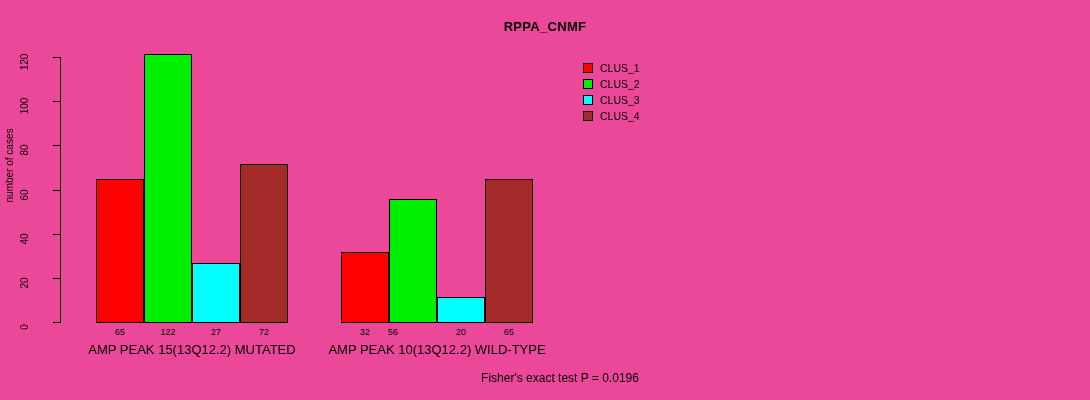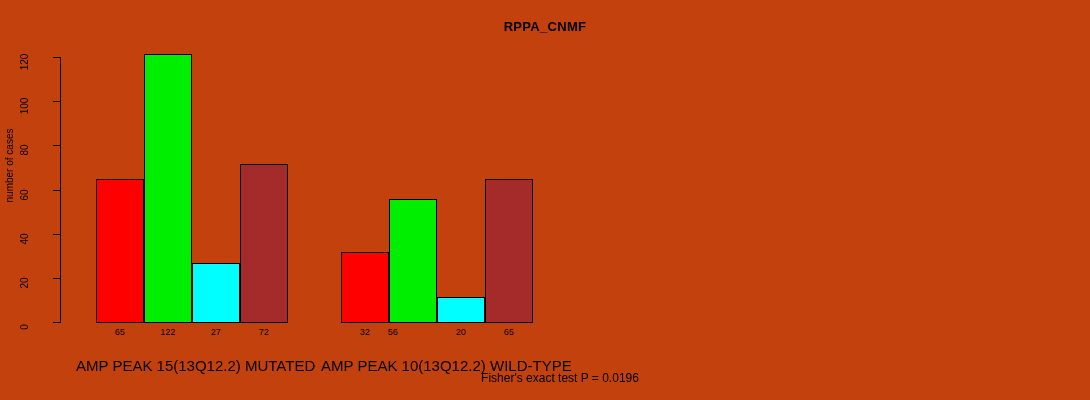--- a/index.html
+++ b/index.html
@@ -7,21 +7,21 @@
     padding: 0;
     background: #ffffff;
   }
   body {
     font-family: "Liberation Sans", sans-serif;
   }
   #screen {
     position: relative;
     width: 1090px;
     height: 400px;
-    background: #c2410c;
+    background: #ec4899;
     overflow: hidden;
   }
 
   
   #chart-title {
     position: absolute;
     left: 0;
     top: 19px;
     width: 1090px;
     text-align: center;
@@ -100,25 +100,24 @@
     top: 327px;
     font-size: 9px;
     color: #000000;
     text-align: center;
   }
 
   
   .group-label {
     position: absolute;
     top: 342px;
-    font-size: 15px;
+    font-size: 13px;
     color: #000000;
     text-align: center;
     white-space: nowrap;
-    margin-top: 15px;
   }
 
   
   #footer-note {
     position: absolute;
     left: 360px;
     top: 371px;
     width: 400px;
     text-align: center;
     font-size: 12px;
@@ -202,14 +201,32 @@
       <div class="bar-count" style="left: 437px; width: 48px;">20</div>
       <div class="bar-count" style="left: 485px; width: 48px;">65</div>
     </div>
   <div id="group-labels">
       <div class="group-label" style="left: 76px; width: 232px;">AMP PEAK 15(13Q12.2) MUTATED</div>
       <div class="group-label" style="left: 321px; width: 232px;">AMP PEAK 10(13Q12.2) WILD-TYPE</div>
     </div>
 
   <div id="footer-note">Fisher's exact test P = 0.0196</div>
 
+  <div id="legend">
+      <div class="legend-row">
+        <div class="legend-swatch" style="background: rgb(255, 0, 0);"></div>
+        <div class="legend-text">CLUS_1</div>
+      </div>
+      <div class="legend-row">
+        <div class="legend-swatch" style="background: rgb(0, 238, 0);"></div>
+        <div class="legend-text">CLUS_2</div>
+      </div>
+      <div class="legend-row">
+        <div class="legend-swatch" style="background: rgb(0, 255, 255);"></div>
+        <div class="legend-text">CLUS_3</div>
+      </div>
+      <div class="legend-row">
+        <div class="legend-swatch" style="background: rgb(165, 42, 42);"></div>
+        <div class="legend-text">CLUS_4</div>
+      </div>
+    </div>
 
 </div>
 
 </body></html>

